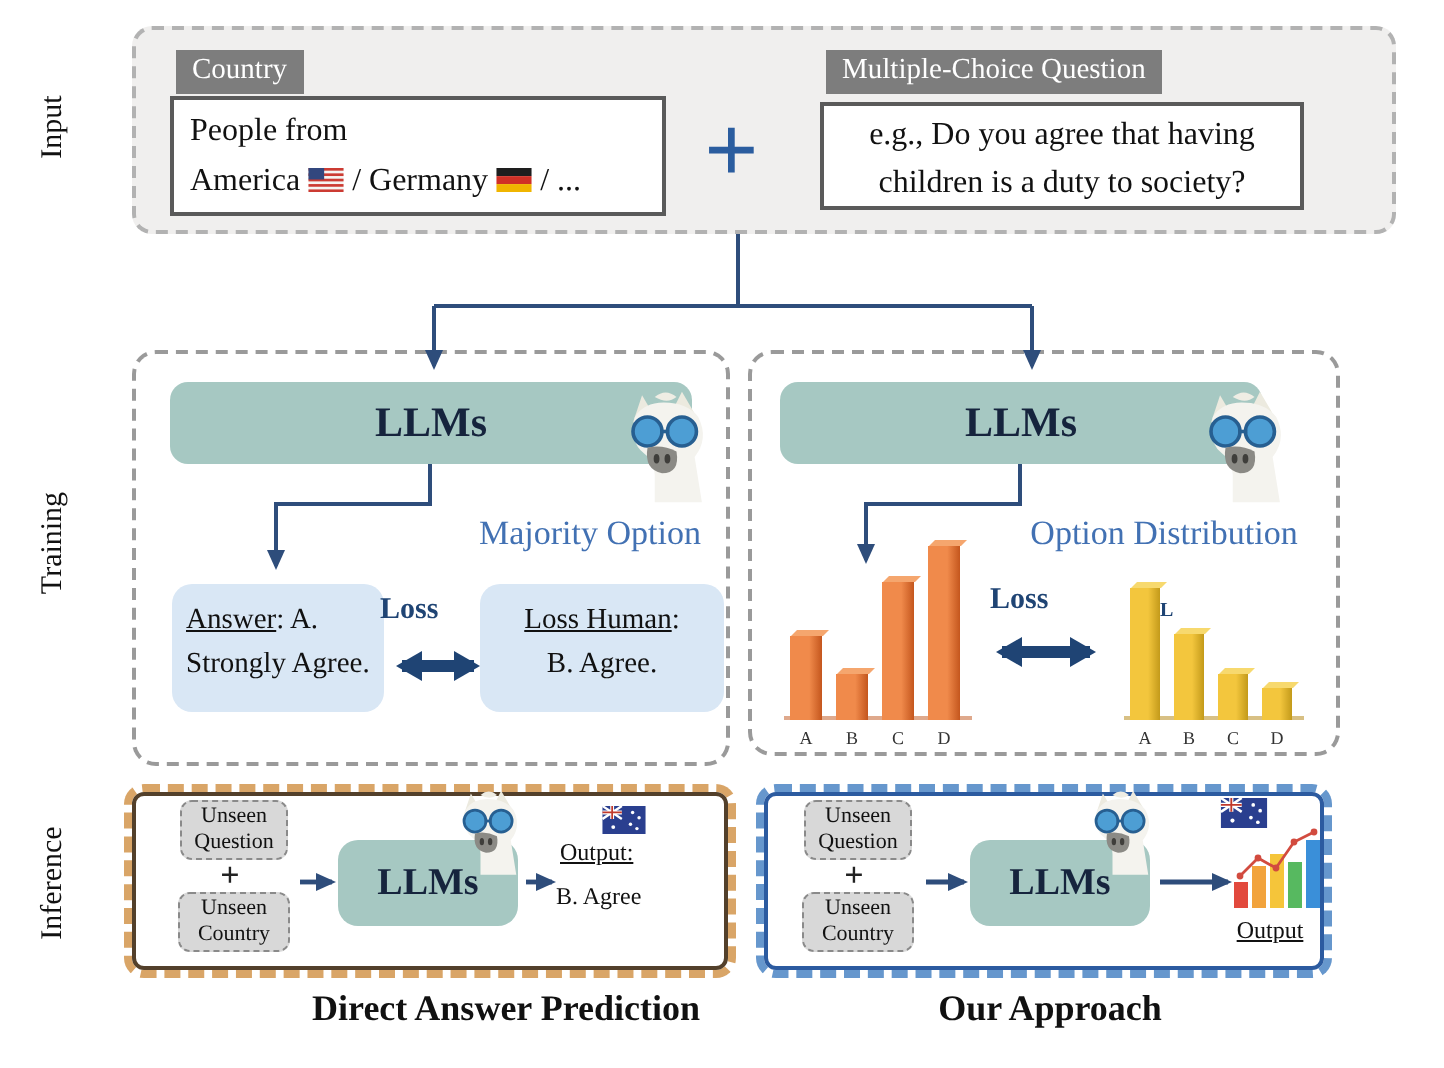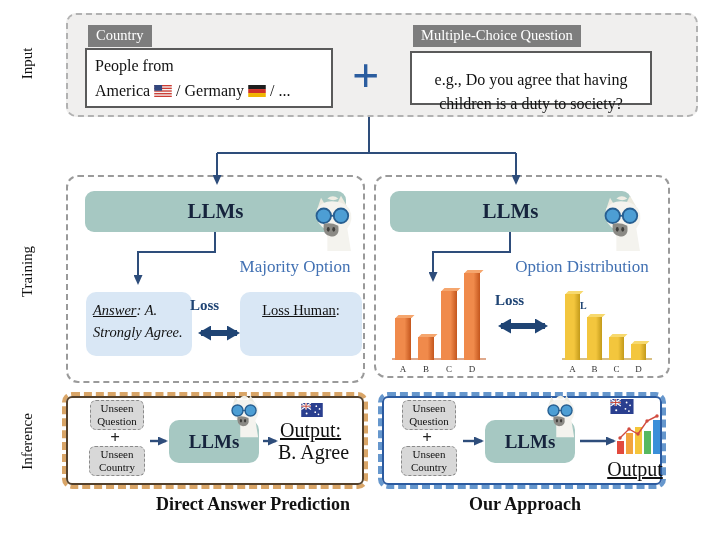--- a/index.html
+++ b/index.html
@@ -9,21 +9,21 @@
   .side-label{position:absolute;width:90px;text-align:center;transform:rotate(-90deg);
               font-size:15px;color:#111;}
   
   .input-outer{position:absolute;left:66px;top:13px;width:632px;height:104px;
                background:#f0efee;border:2px dashed #b2b2b2;border-radius:10px;box-sizing:border-box;}
   .tab{position:absolute;background:#7d7d7d;color:#fff;font-size:14.5px;
        padding:2px 8px 3px 8px;box-sizing:border-box;}
   .white-box{position:absolute;background:#fff;border:2px solid #5a5a5a;box-sizing:border-box;
              font-size:16px;color:#111;}
   .country-box{padding:4px 8px;line-height:1.55;}
-  .mcq-box{text-align:center;padding:15px 4px;line-height:1.5;}
+  .mcq-box{text-align:center;padding:3px 4px;line-height:1.5;}
   .plus-big{position:absolute;color:#2b5d9f;font-size:48px;font-weight:bold;line-height:48px;}
   .flag{width:18px;height:12px;vertical-align:-1px;}
   
   .train-box{position:absolute;background:#fff;border:2px dashed #9a9a9a;border-radius:12px;box-sizing:border-box;}
   .llms-bar{position:absolute;background:#a6c8c2;border-radius:9px;display:flex;
             align-items:center;justify-content:center;font-size:21px;font-weight:bold;color:#16243d;}
   .blue-label{position:absolute;color:#4271b3;font-size:17px;text-align:center;}
   .lb-box{position:absolute;background:#d9e7f5;border-radius:10px;box-sizing:border-box;
           font-size:14.5px;color:#111;line-height:1.5;}
   .loss{position:absolute;font-weight:bold;color:#1f4474;font-size:15px;text-align:center;}
@@ -42,21 +42,21 @@
   .inf-left{border:4px dashed #d9a567;}
   .inf-left .inner{border:2px solid #53402b;}
   .inf-right{border:4px dashed #6697cd;}
   .inf-right .inner{border:2px solid #2c5ba0;}
   .unseen{position:absolute;background:#d8d8d8;border:1.5px dashed #8a8a8a;border-radius:6px;
           box-sizing:border-box;font-size:11px;color:#111;text-align:center;line-height:1.15;
           display:flex;flex-direction:column;justify-content:center;}
   .plus-small{position:absolute;font-size:17px;font-weight:bold;color:#222;text-align:center;}
   .llms-small{position:absolute;background:#a6c8c2;border-radius:10px;display:flex;align-items:center;
               justify-content:center;font-size:19px;font-weight:bold;color:#16243d;}
-  .outtext{position:absolute;font-size:20px;color:#111;}
+  .outtext{position:absolute;font-size:12px;color:#111;}
   .caption{position:absolute;font-size:18px;font-weight:bold;color:#111;text-align:center;}
   svg.overlay{position:absolute;left:0;top:0;width:722px;height:534px;pointer-events:none;}
   svg.icon{position:absolute;}
 </style>
 </head>
 <body>
 
 <div id="canvas">
 
   <svg width="0" height="0" style="position:absolute" aria-hidden="true">
@@ -168,29 +168,30 @@
   <div class="llms-bar" style="left:390px;top:191px;width:241px;height:41px;">
     <span>LLMs</span>
   </div>
   <svg class="icon" style="left:592px;top:194px;width:56px;height:58px;z-index:3;">
       <use href="#llama"></use>
     </svg>
 
   <div class="blue-label" style="left:497px;top:257px;width:170px;">Option Distribution</div>
   <div class="blue-label" style="left:225px;top:257px;width:140px;">Majority Option</div>
 
-  <div class="lb-box" style="left:86px;top:292px;width:106px;height:64px;padding:8px 7px;font-style:italic;">
+  <div class="lb-box" style="left:86px;top:292px;width:106px;height:64px;padding:8px 7px;">
     <div><span class="u">Answer</span><span>: A.</span></div>
     <div>Strongly Agree.</div>
   </div>
   <div class="loss" style="left:190px;top:297px;width:60px;">
     <span>Loss</span><sub>CE</sub>
   </div>
   <div class="lb-box" style="left:240px;top:292px;width:122px;height:64px;padding:8px 4px;text-align:center;">
     <div><span class="u">Loss Human</span><span>:</span></div>
+    <div>B. Agree.</div>
   </div>
 
   <div class="loss" style="left:495px;top:292px;width:60px;">
     <span>Loss</span><sub>KL</sub>
   </div>
 
   <div class="chart" style="left:395px;top:271px;">
     <div class="axis" style="background:#dfa98c;"></div>
   <div class="bar-col">
         <div class="bar3d" style="width: 16px; height: 42px; background: linear-gradient(90deg, rgb(240, 138, 75) 60%, rgb(196, 86, 29));">

